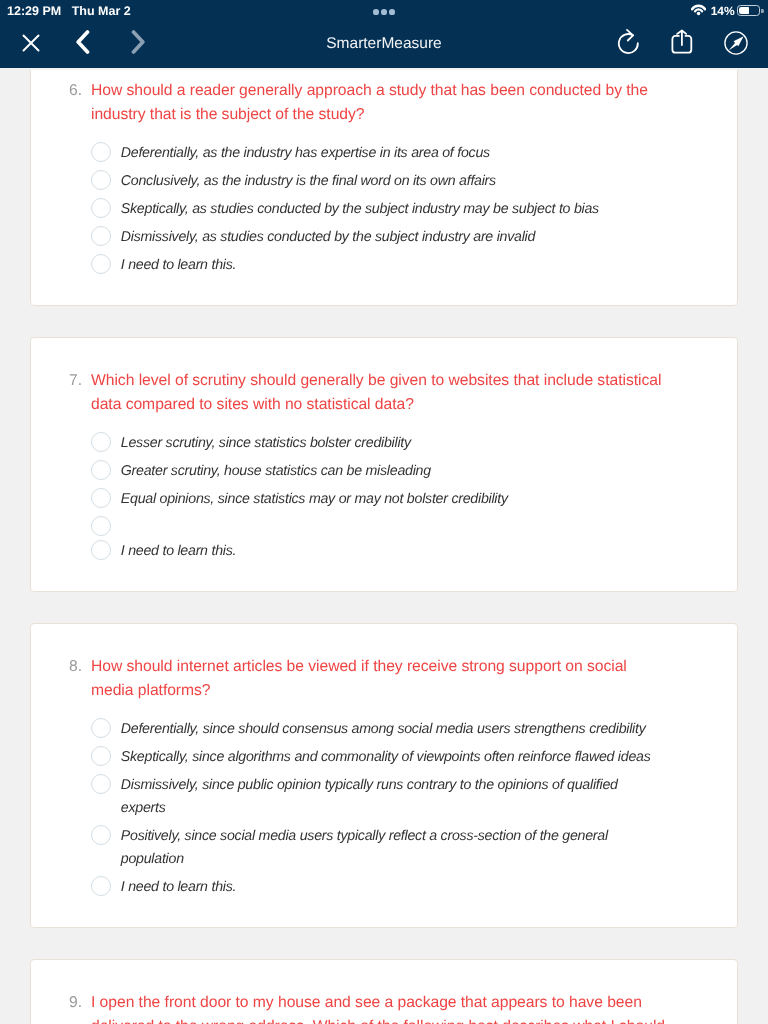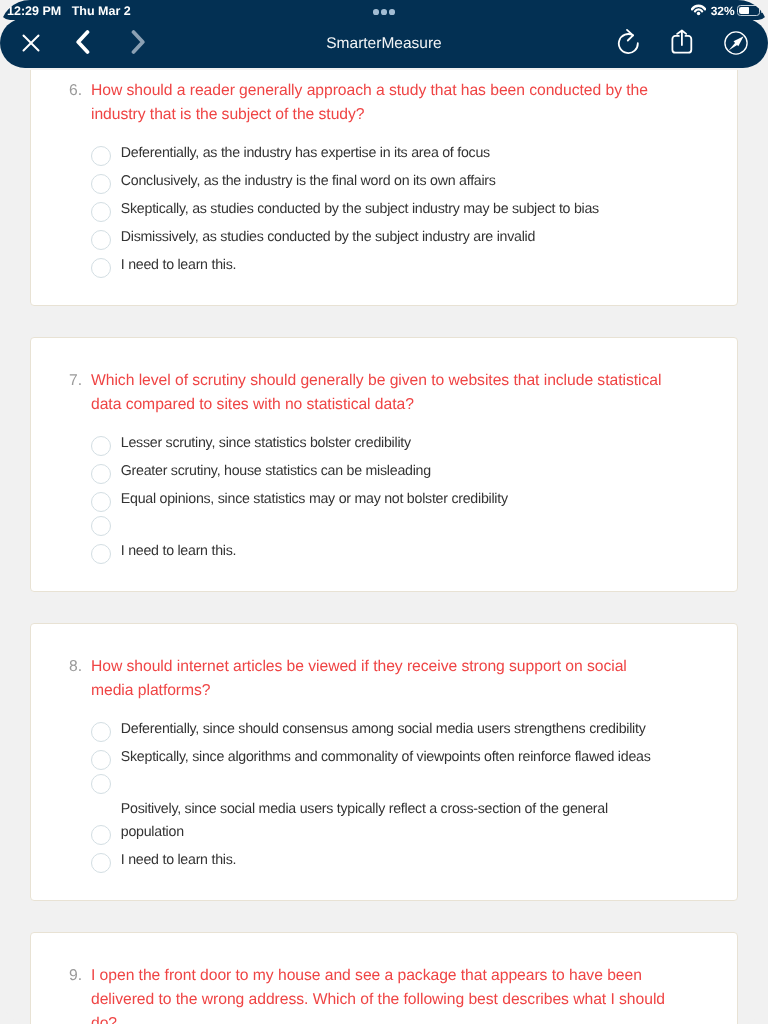--- a/index.html
+++ b/index.html
@@ -1,20 +1,20 @@
 <!DOCTYPE html>
 <html><head>
 <meta charset="utf-8">
 <title>SmarterMeasure</title>
 <style>
   html,body{margin:0;padding:0;}
   body{width:768px;height:1024px;overflow:hidden;background:#f1f1f1;
        font-family:"Liberation Sans",sans-serif;-webkit-font-smoothing:antialiased;
        text-rendering:geometricPrecision;}
-  .screen,.card,.statusbar,.navbar{will-change:transform;border-radius:30px;}
+  .screen,.card,.statusbar,.navbar{will-change:transform;}
   .screen{position:relative;width:768px;height:1024px;overflow:hidden;}
 
   
   .statusbar{position:absolute;left:0;top:0;width:768px;height:20px;background:#033053;
              color:#ffffff;font-size:12.5px;font-weight:bold;}
   .sb-left{position:absolute;left:7px;top:0.5px;height:20px;display:flex;align-items:center;gap:10.5px;letter-spacing:0px;box-sizing:border-box;}
   .sb-center{position:absolute;left:0;top:0;width:768px;height:20px;display:flex;align-items:center;justify-content:center;}
   .sb-right{position:absolute;left:691px;top:0.4px;height:20px;display:flex;align-items:center;gap:0;box-sizing:border-box;}
   .dots{display:flex;gap:2.2px;margin-top:4px;}
   .dots i{display:block;width:5.7px;height:5.7px;border-radius:50%;background:#a2bcd3;}
@@ -28,21 +28,21 @@
 
   
   .content{position:absolute;left:0;top:70px;width:768px;height:954px;overflow:hidden;background:#f1f1f1;}
   .inner{position:absolute;left:0;top:-23px;width:768px;}
   .card{margin:0 30px 31px 30px;background:#fff;border:1px solid #e8e2d4;border-radius:4px;
         padding:30px 0 27px 0;}
   .qrow{display:flex;padding:1px 0 0 38px;}
   .qnum{width:13px;flex:0 0 13px;text-align:left;color:#9a9a9a;font-size:15.7px;line-height:24px;letter-spacing:-0.05px;}
   .qtext{margin-left:9px;width:576px;color:#ef4444;font-size:15.7px;line-height:24px;letter-spacing:-0.05px;}
   .answers{margin:0;padding:11px 0 0 0;list-style:none;}
-  .ans{display:flex;align-items:flex-end;padding:0 0 0 60px;}
+  .ans{display:flex;align-items:flex-start;padding:0 0 0 60px;font-style:italic;}
   .radio{flex:0 0 20px;width:20px;height:20px;border:1px solid #d3dee3;border-radius:50%;
          background:#fff;margin-top:4px;box-sizing:border-box;}
   .alabel{margin-left:9.8px;width:537px;color:#333333;font-size:14.2px;line-height:23px;letter-spacing:-0.25px;padding:4px 0 1px 0;}
 
   
   .navbtn{position:absolute;top:0;height:50px;display:flex;align-items:center;justify-content:center;}
   .nb-close{left:16px;width:30px;padding-top:4px;box-sizing:border-box;}
   .nb-back{left:68px;width:30px;padding-top:2px;box-sizing:border-box;}
   .nb-fwd{left:123px;width:30px;padding-top:2px;box-sizing:border-box;}
   .nb-reload{left:617px;width:22px;}
@@ -74,21 +74,21 @@
         </span>
     </div>
     <div class="sb-right">
       <span class="ic-wifi"><svg width="15.2" height="12" viewBox="0 0 15.2 12">
             <g fill="none" stroke="#ffffff" stroke-linecap="round">
               <path d="M1.0 5.18 A7.9 7.9 0 0 1 14.1 5.18" stroke-width="2.5"></path>
               <path d="M3.99 7.37 A4.2 4.2 0 0 1 11.11 7.37" stroke-width="2.3"></path>
             </g>
             <circle cx="7.55" cy="9.6" r="1.75" fill="#ffffff"></circle>
           </svg></span>
-      <span class="sb-batt-pct" style="margin-left:4.5px;margin-right:2.0px;font-size:12px;position:relative;top:0.3px">32%</span>
+      <span class="sb-batt-pct" style="margin-left:4.5px;margin-right:2.0px;font-size:12px;position:relative;top:0.3px">14%</span>
       <span class="ic-batt">
           <b></b>
         </span>
     </div>
   </div>
 
   <div class="navbar">
     <div class="nav-title">SmarterMeasure</div>
     <div class="nav-left">
       <span class="navbtn nb-close">
@@ -204,20 +204,21 @@
             <li class="ans">
               <span class="radio"></span>
               <span class="alabel">Deferentially, since should consensus among social media users strengthens credibility</span>
             </li>
             <li class="ans">
               <span class="radio"></span>
               <span class="alabel">Skeptically, since algorithms and commonality of viewpoints often reinforce flawed ideas</span>
             </li>
             <li class="ans">
               <span class="radio"></span>
+              <span class="alabel">Dismissively, since public opinion typically runs contrary to the opinions of qualified experts</span>
             </li>
             <li class="ans">
               <span class="radio"></span>
               <span class="alabel">Positively, since social media users typically reflect a cross-section of the general population</span>
             </li>
             <li class="ans">
               <span class="radio"></span>
               <span class="alabel">I need to learn this.</span>
             </li>
           </ul>

